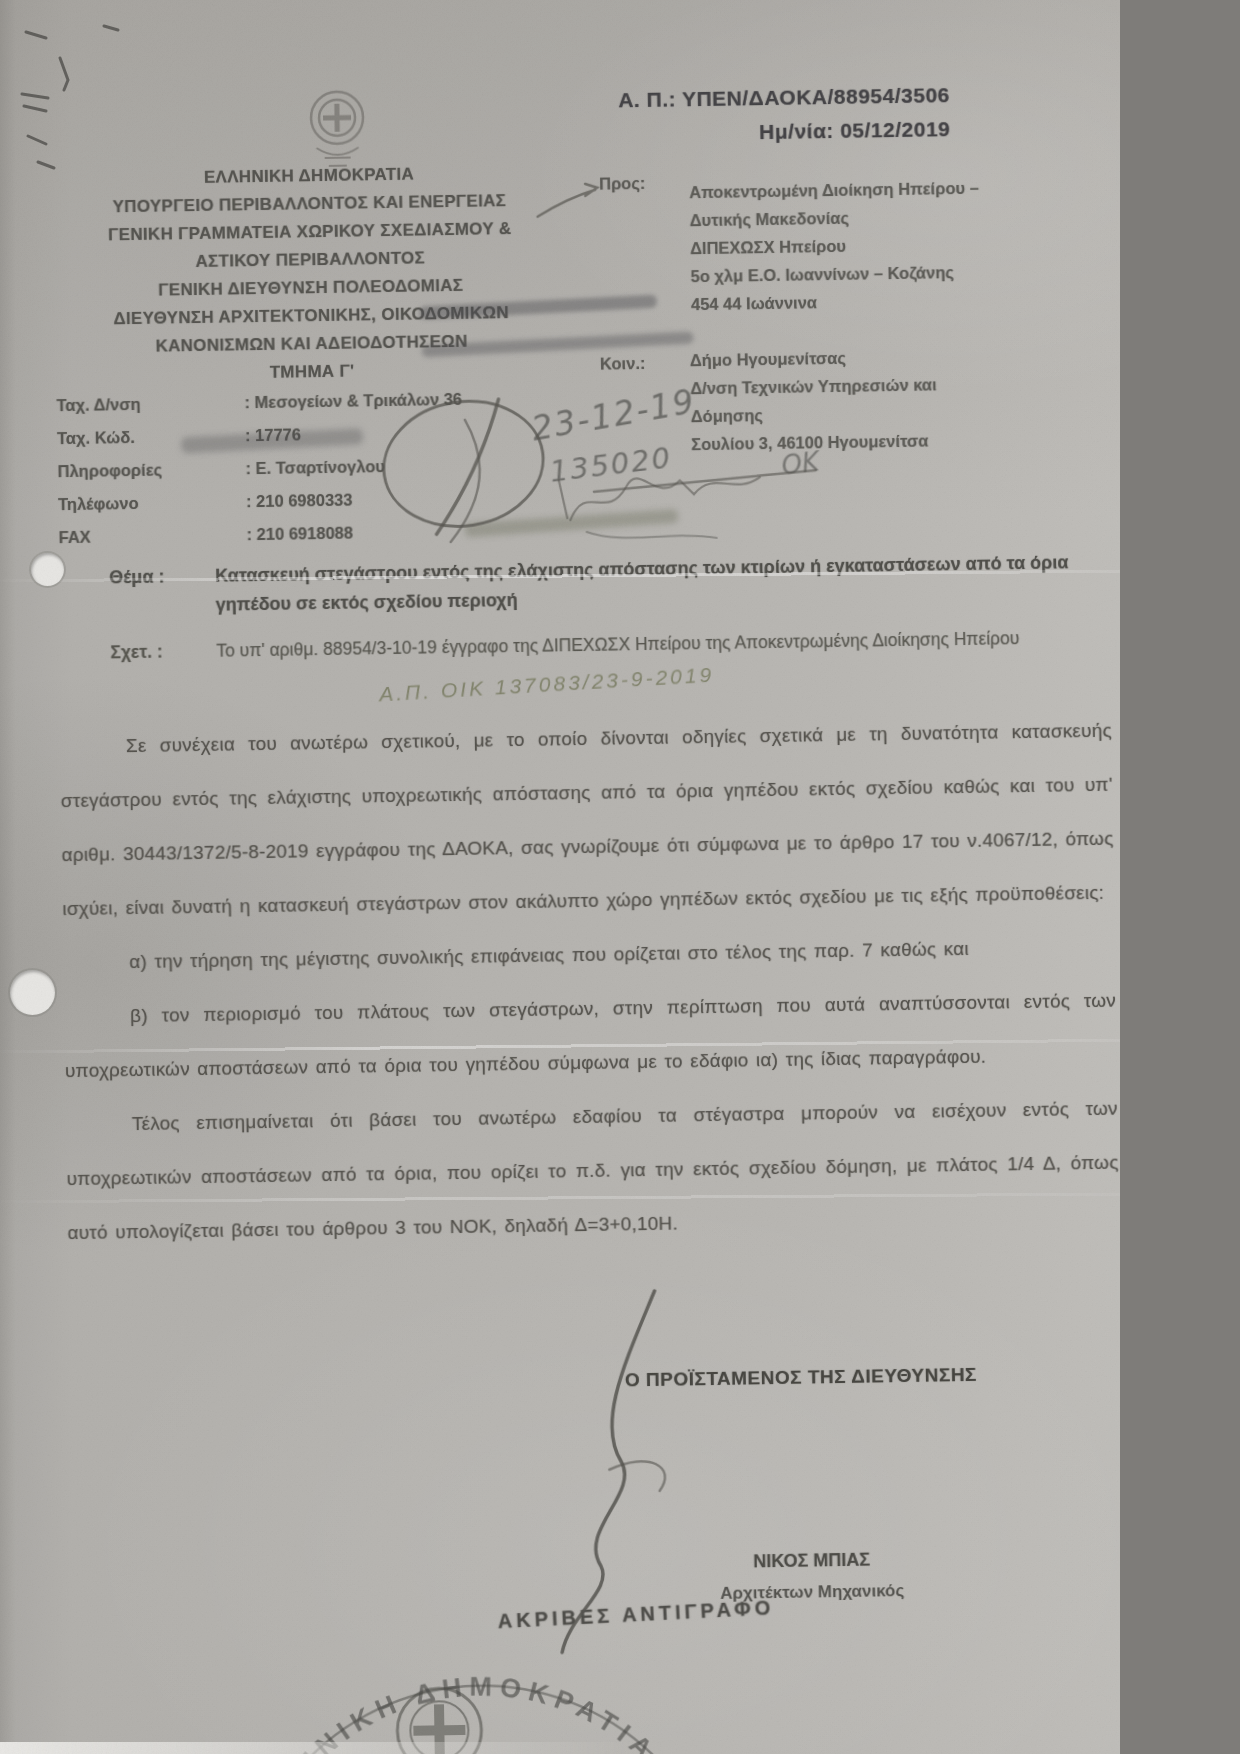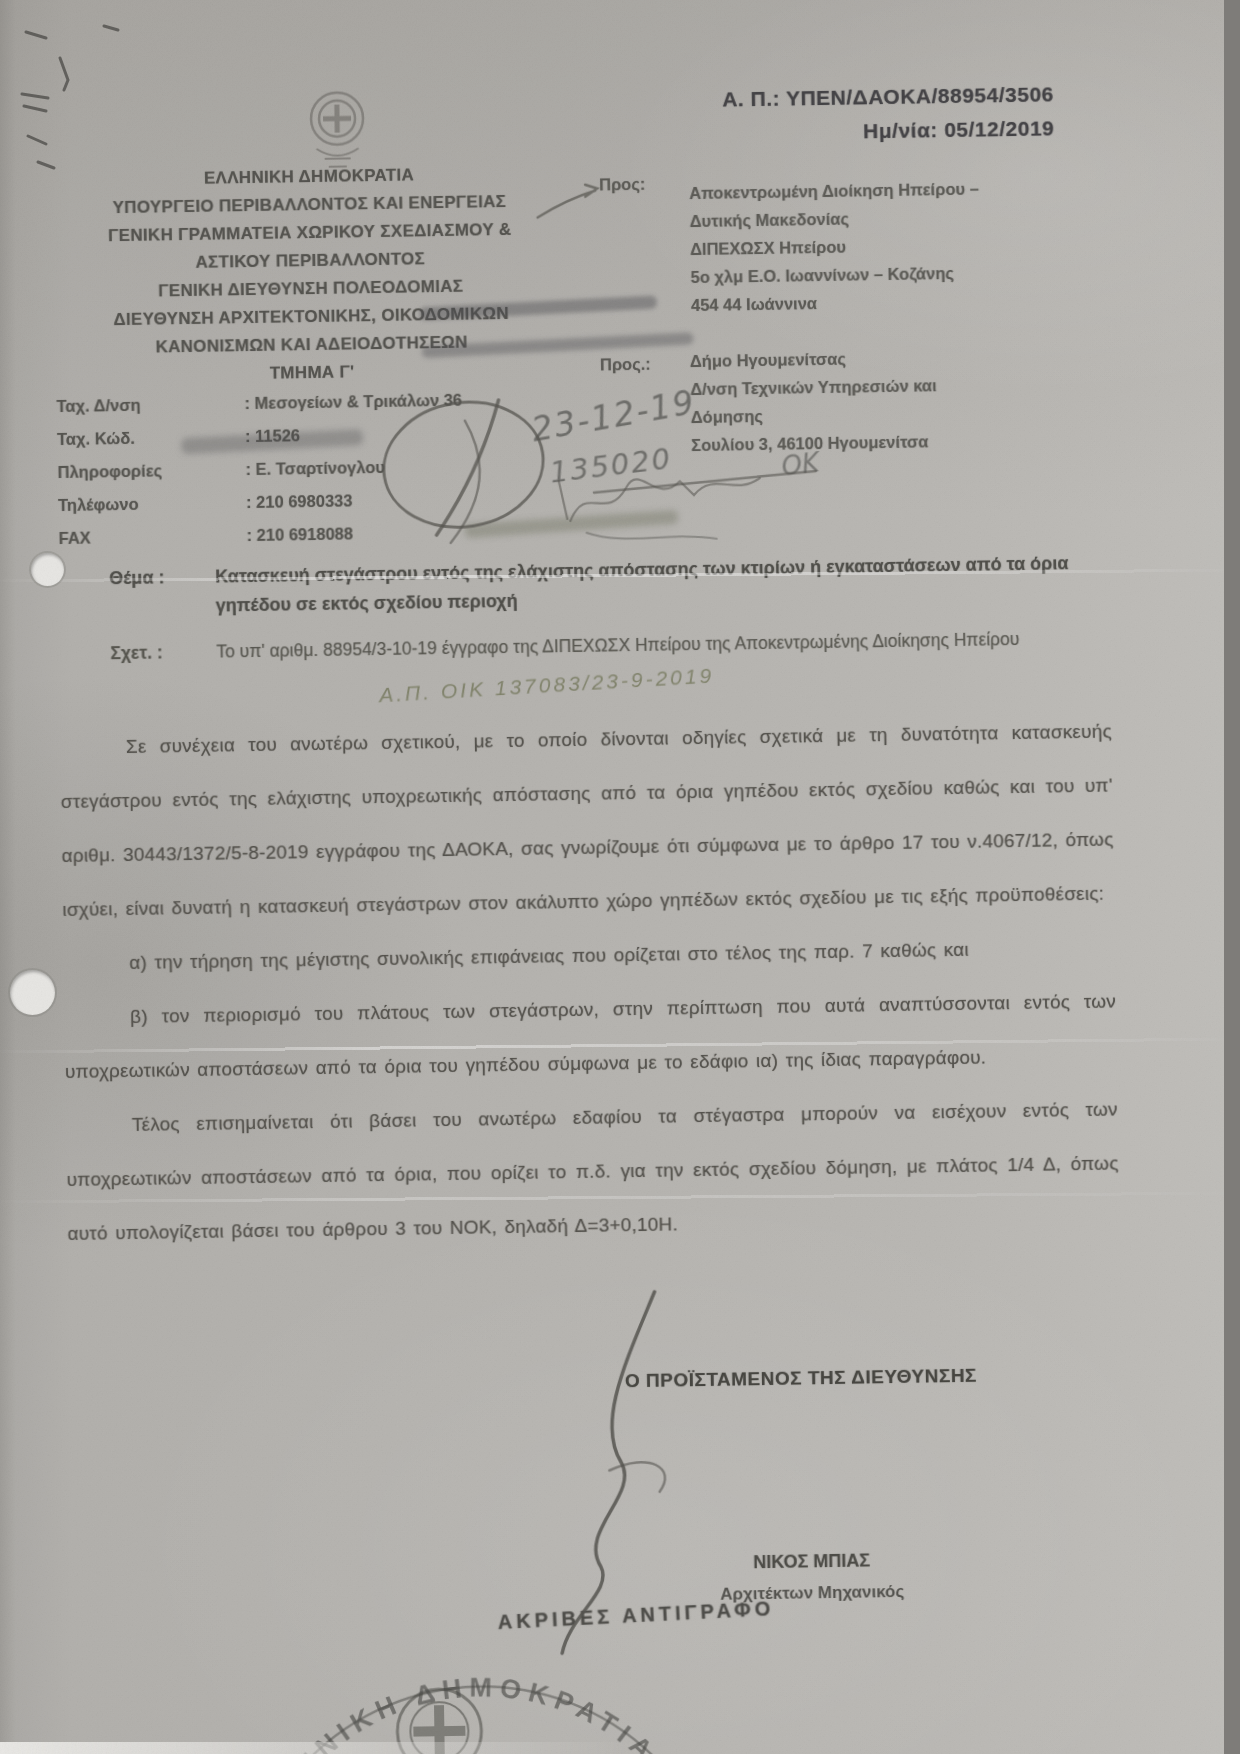--- a/index.html
+++ b/index.html
@@ -1,17 +1,17 @@
 <!DOCTYPE html>
 <html><head>
 <meta charset="utf-8">
 <style>
   html,body{margin:0;padding:0;background:#7e7c79;}
   .page{
-    position:relative;width:1224px;height:1754px;overflow:hidden;
+    position:relative;width:1120px;height:1754px;overflow:hidden;
     font-family:"Liberation Sans",sans-serif;
     background:
       radial-gradient(ellipse 620px 320px at 85% 10%, rgba(255,255,255,.10), transparent 70%),
       radial-gradient(ellipse 520px 420px at 8% 55%, rgba(60,58,54,.10), transparent 70%),
       radial-gradient(ellipse 800px 520px at 55% 88%, rgba(255,255,255,.07), transparent 70%),
       linear-gradient(180deg, rgba(99,94,87,.14), rgba(99,94,87,.05) 320px, rgba(0,0,0,0) 520px),
       linear-gradient(90deg, #9f9d99 0px, #adaba7 16px, #b3b1ad 72px, #b6b4b0 45%, #bab8b4 76%, #c0beba 100%);
   }
   .tilt{position:absolute;inset:0;transform:rotate(-0.9deg);transform-origin:52% 50%;
         filter:blur(0.3px) contrast(0.97);}
@@ -148,21 +148,21 @@
       <div>ΤΜΗΜΑ Γ'</div>
     </div>
 
     <div class="abs contact">
       <div class="row">
         <span class="lab">Ταχ. Δ/νση</span>
         <span>: Μεσογείων &amp; Τρικάλων 36</span>
       </div>
       <div class="row">
         <span class="lab">Ταχ. Κώδ.</span>
-        <span>: 11526</span>
+        <span>: 17776</span>
       </div>
       <div class="row">
         <span class="lab">Πληροφορίες</span>
         <span>: Ε. Τσαρτίνογλου</span>
       </div>
       <div class="row">
         <span class="lab">Τηλέφωνο</span>
         <span>: 210 6980333</span>
       </div>
       <div class="row">
@@ -172,21 +172,21 @@
     </div>
 
     <div class="abs recips tolab">Προς:</div>
     <div class="abs recips tolines">
       <div>Αποκεντρωμένη Διοίκηση Ηπείρου –</div>
       <div>Δυτικής Μακεδονίας</div>
       <div>ΔΙΠΕΧΩΣΧ Ηπείρου</div>
       <div>5ο χλμ Ε.Ο. Ιωαννίνων – Κοζάνης</div>
       <div>454 44 Ιωάννινα</div>
     </div>
-    <div class="abs recips cclab">Προς.:</div>
+    <div class="abs recips cclab">Κοιν.:</div>
     <div class="abs recips cclines">
       <div>Δήμο Ηγουμενίτσας</div>
       <div>Δ/νση Τεχνικών Υπηρεσιών και</div>
       <div>Δόμησης</div>
       <div>Σουλίου 3, 46100 Ηγουμενίτσα</div>
     </div>
 
     <div class="smudge sm1"></div>
     <div class="smudge sm2"></div>
     <div class="smudge sm3"></div>

